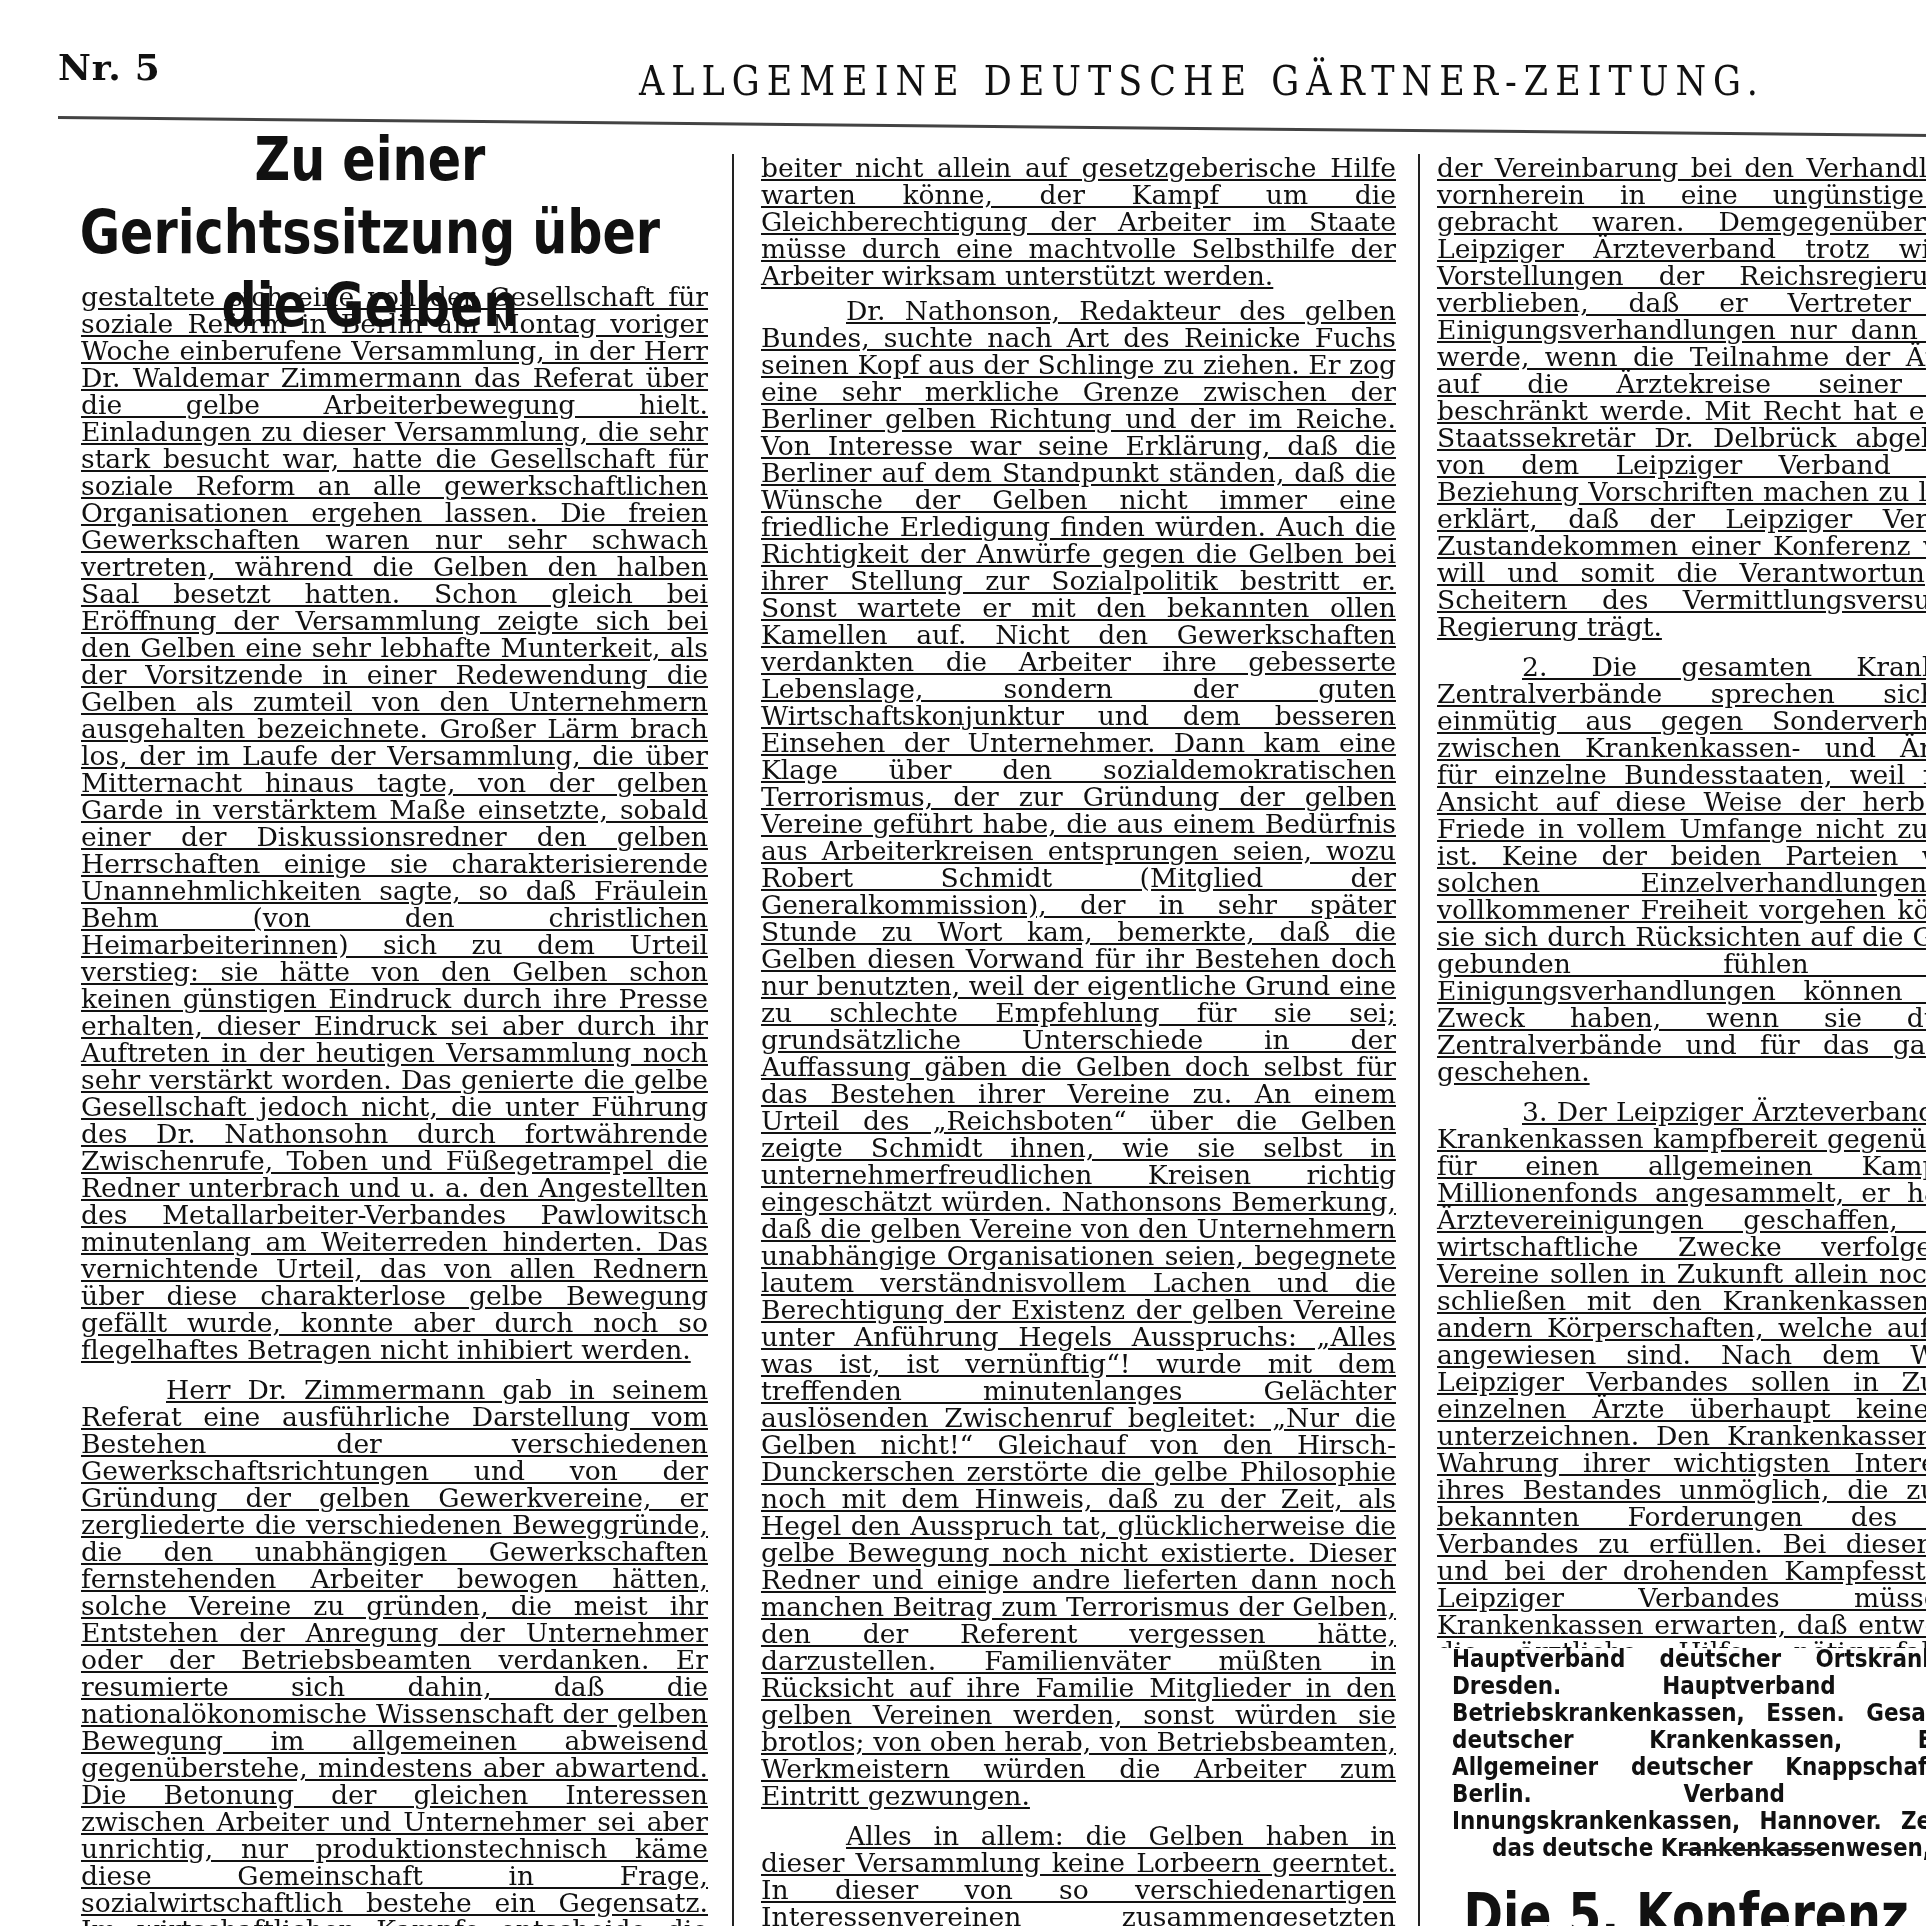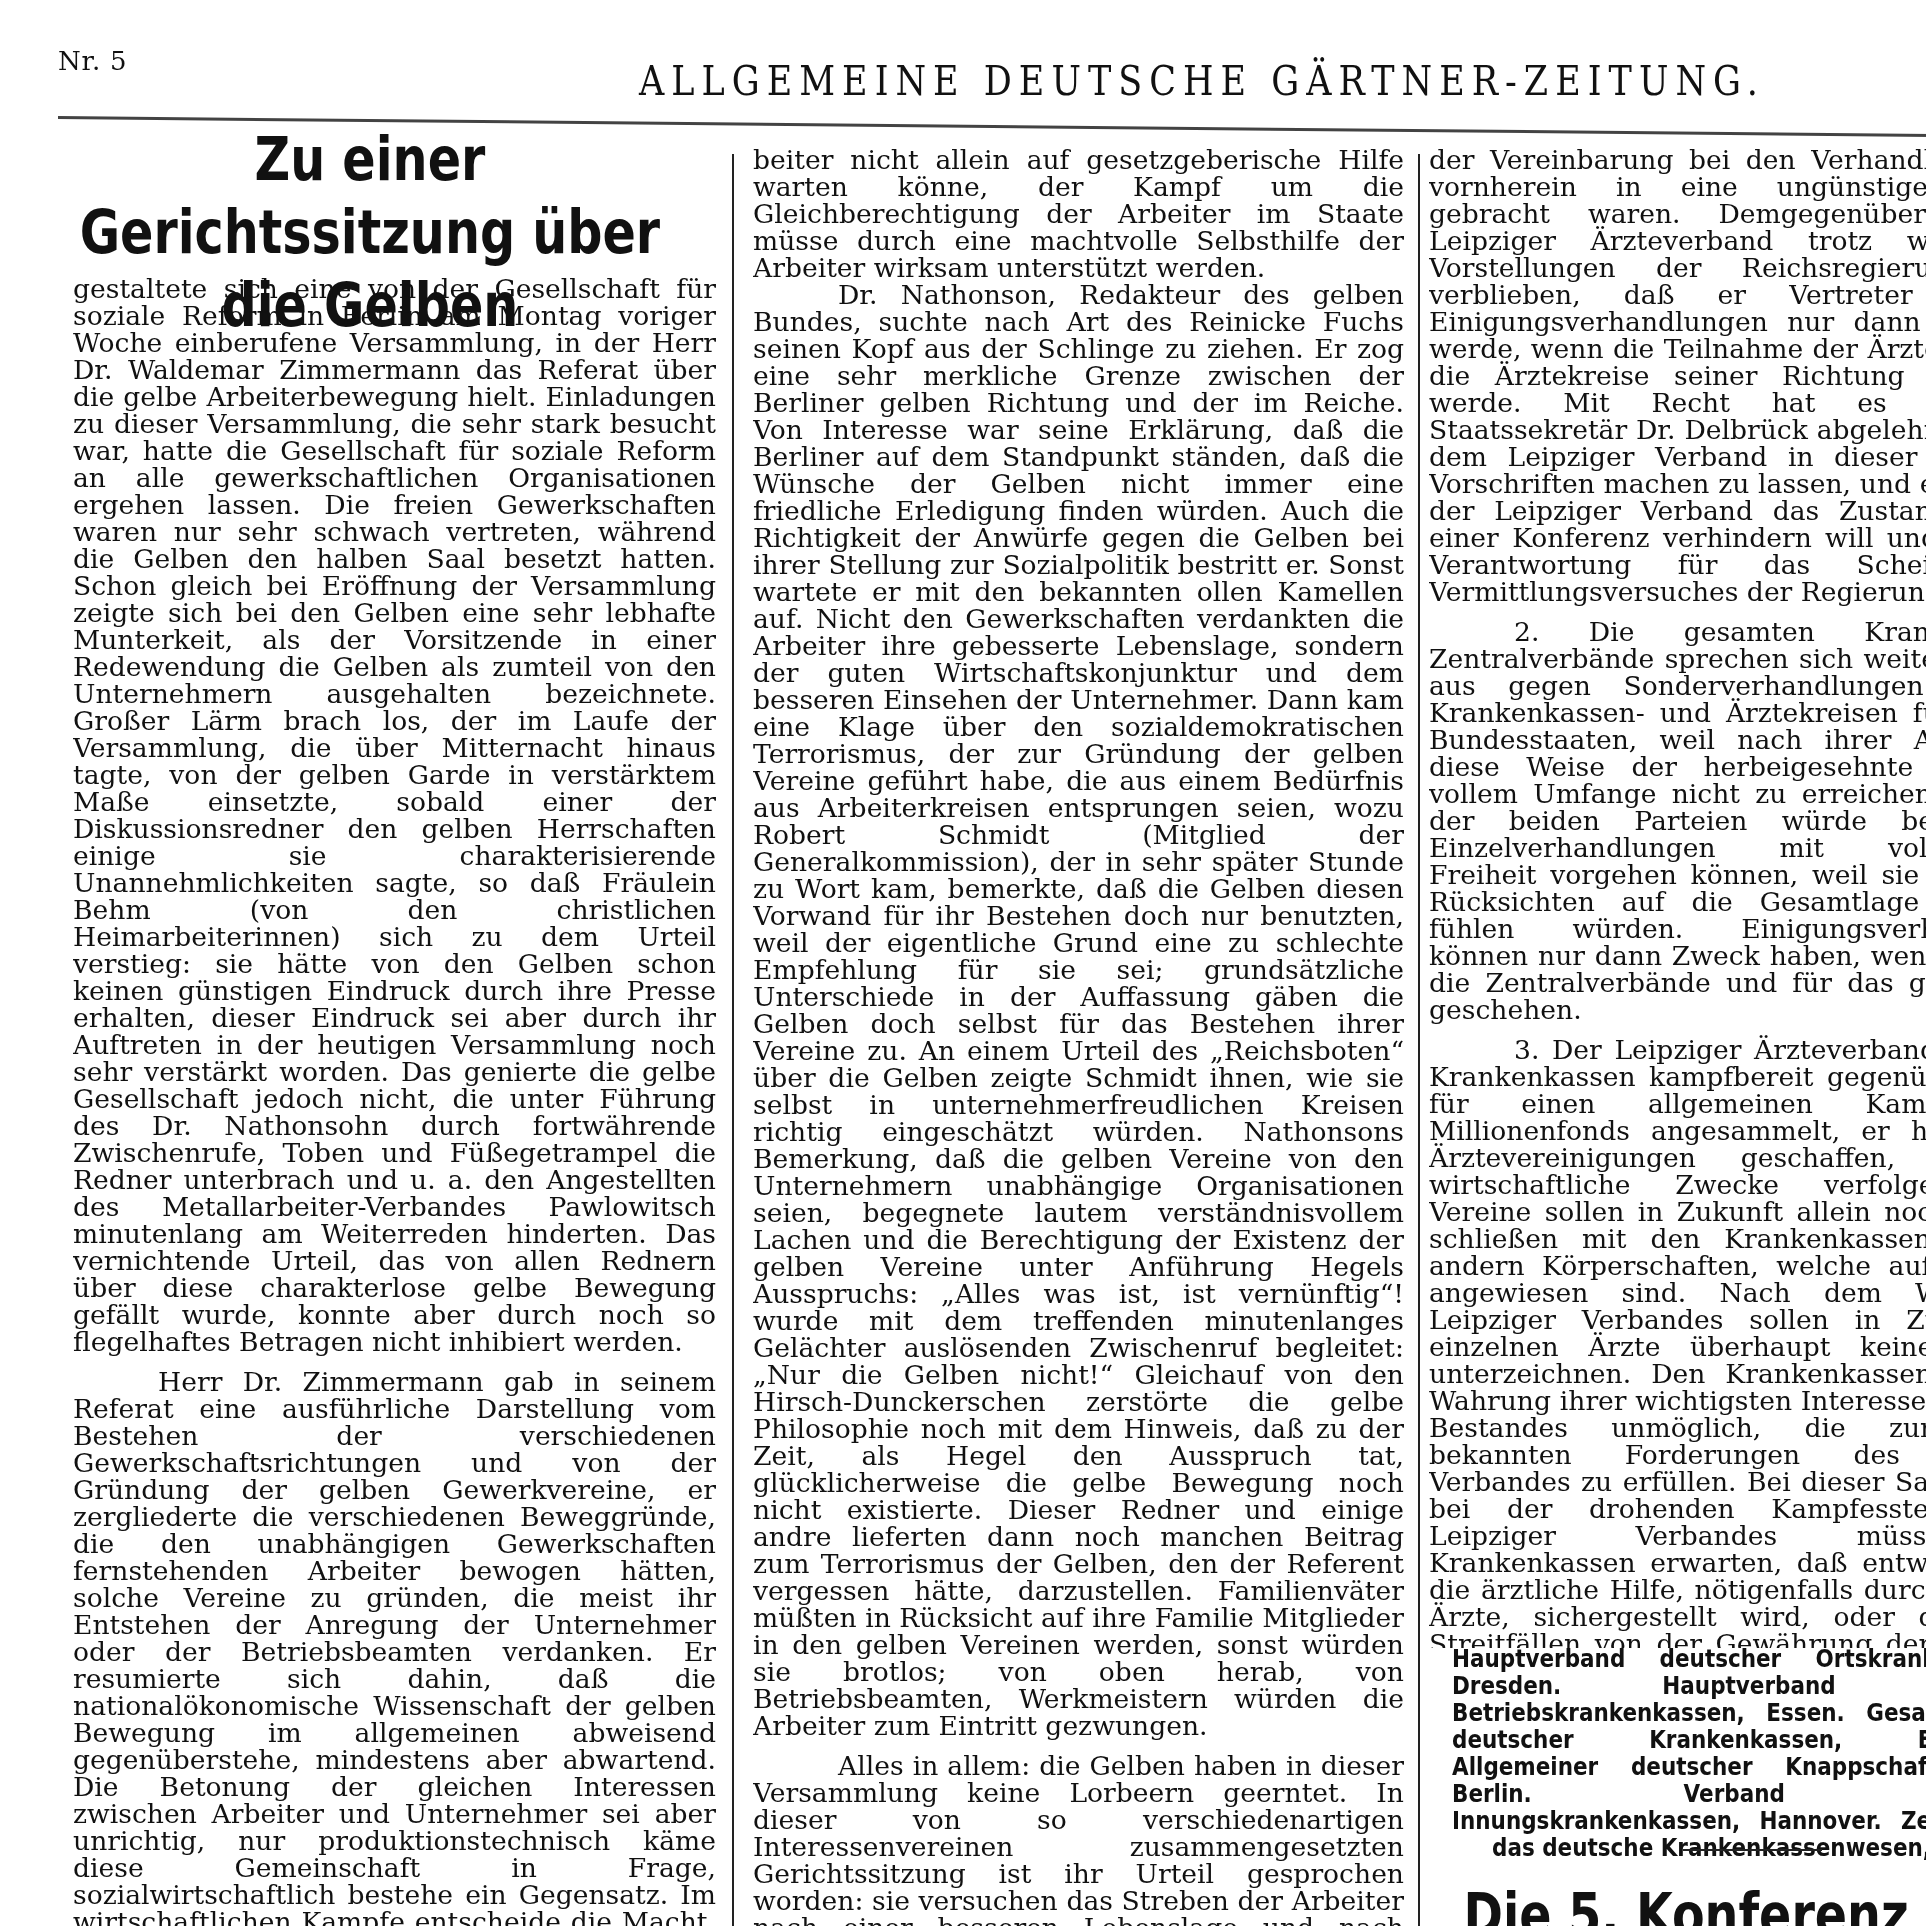--- a/index.html
+++ b/index.html
@@ -1,23 +1,23 @@
 <!DOCTYPE html>
 <html style="font-size:6.2px"><head>
 <meta charset="utf-8">
 <style>
   html, body { margin:0; padding:0; background:#ffffff; }
   body { width:2138px; height:2957px; position:relative; overflow:hidden; color:#111111;
          font-family:"DejaVu Serif", serif; }
-  .hdr-left { position:absolute; left:58px; top:46px; font-size:26px; letter-spacing:0.8px; }
+  .hdr-left { position:absolute; left:58px; top:46px; font-size:36px; letter-spacing:0.8px;font-weight:bold; }
   .hdr-title { position:absolute; left:639px; top:58px; font-size:35px; letter-spacing:7px; transform:scaleY(1.15); transform-origin:left top; }
   .hdr-rule { position:absolute; left:58px; top:116px; width:2019px; height:3.1px; background:#222; transform:rotate(0.55deg); transform-origin:left center; opacity:0.85; }
   .vrule { position:absolute; width:2.3px; background:#222; }
   .col { position:absolute; font-size:26.6px; line-height:27px; text-align:justify; hyphens:manual; }
-  .col p { margin:0; text-indent:0; }
+  .col p { margin:8px; text-indent:0;text-decoration:underline; }
   .col p.ind { text-indent:85px; }
   .col p.gap { margin-top:13px; }
   .headline { font-family:"DejaVu Sans", sans-serif; font-weight:bold; text-align:center; transform:scaleX(0.82); line-height:1.22; }
   .h1 { position:absolute; left:46px; top:123px; width:790px; font-size:60px; transform-origin:left top; }
   .h3 { position:absolute; left:1410px; top:1880px; width:809px; font-size:58px; transform-origin:left top; }
   .sep { position:absolute; height:2.3px; background:#222; }
   .sig { position:absolute; font-family:"DejaVu Sans", sans-serif; font-weight:bold; font-size:25px; line-height:27px; text-align:justify; text-align-last:center; transform:scaleX(0.86); transform-origin:left top; }
 </style>
 </head>
 <body>

